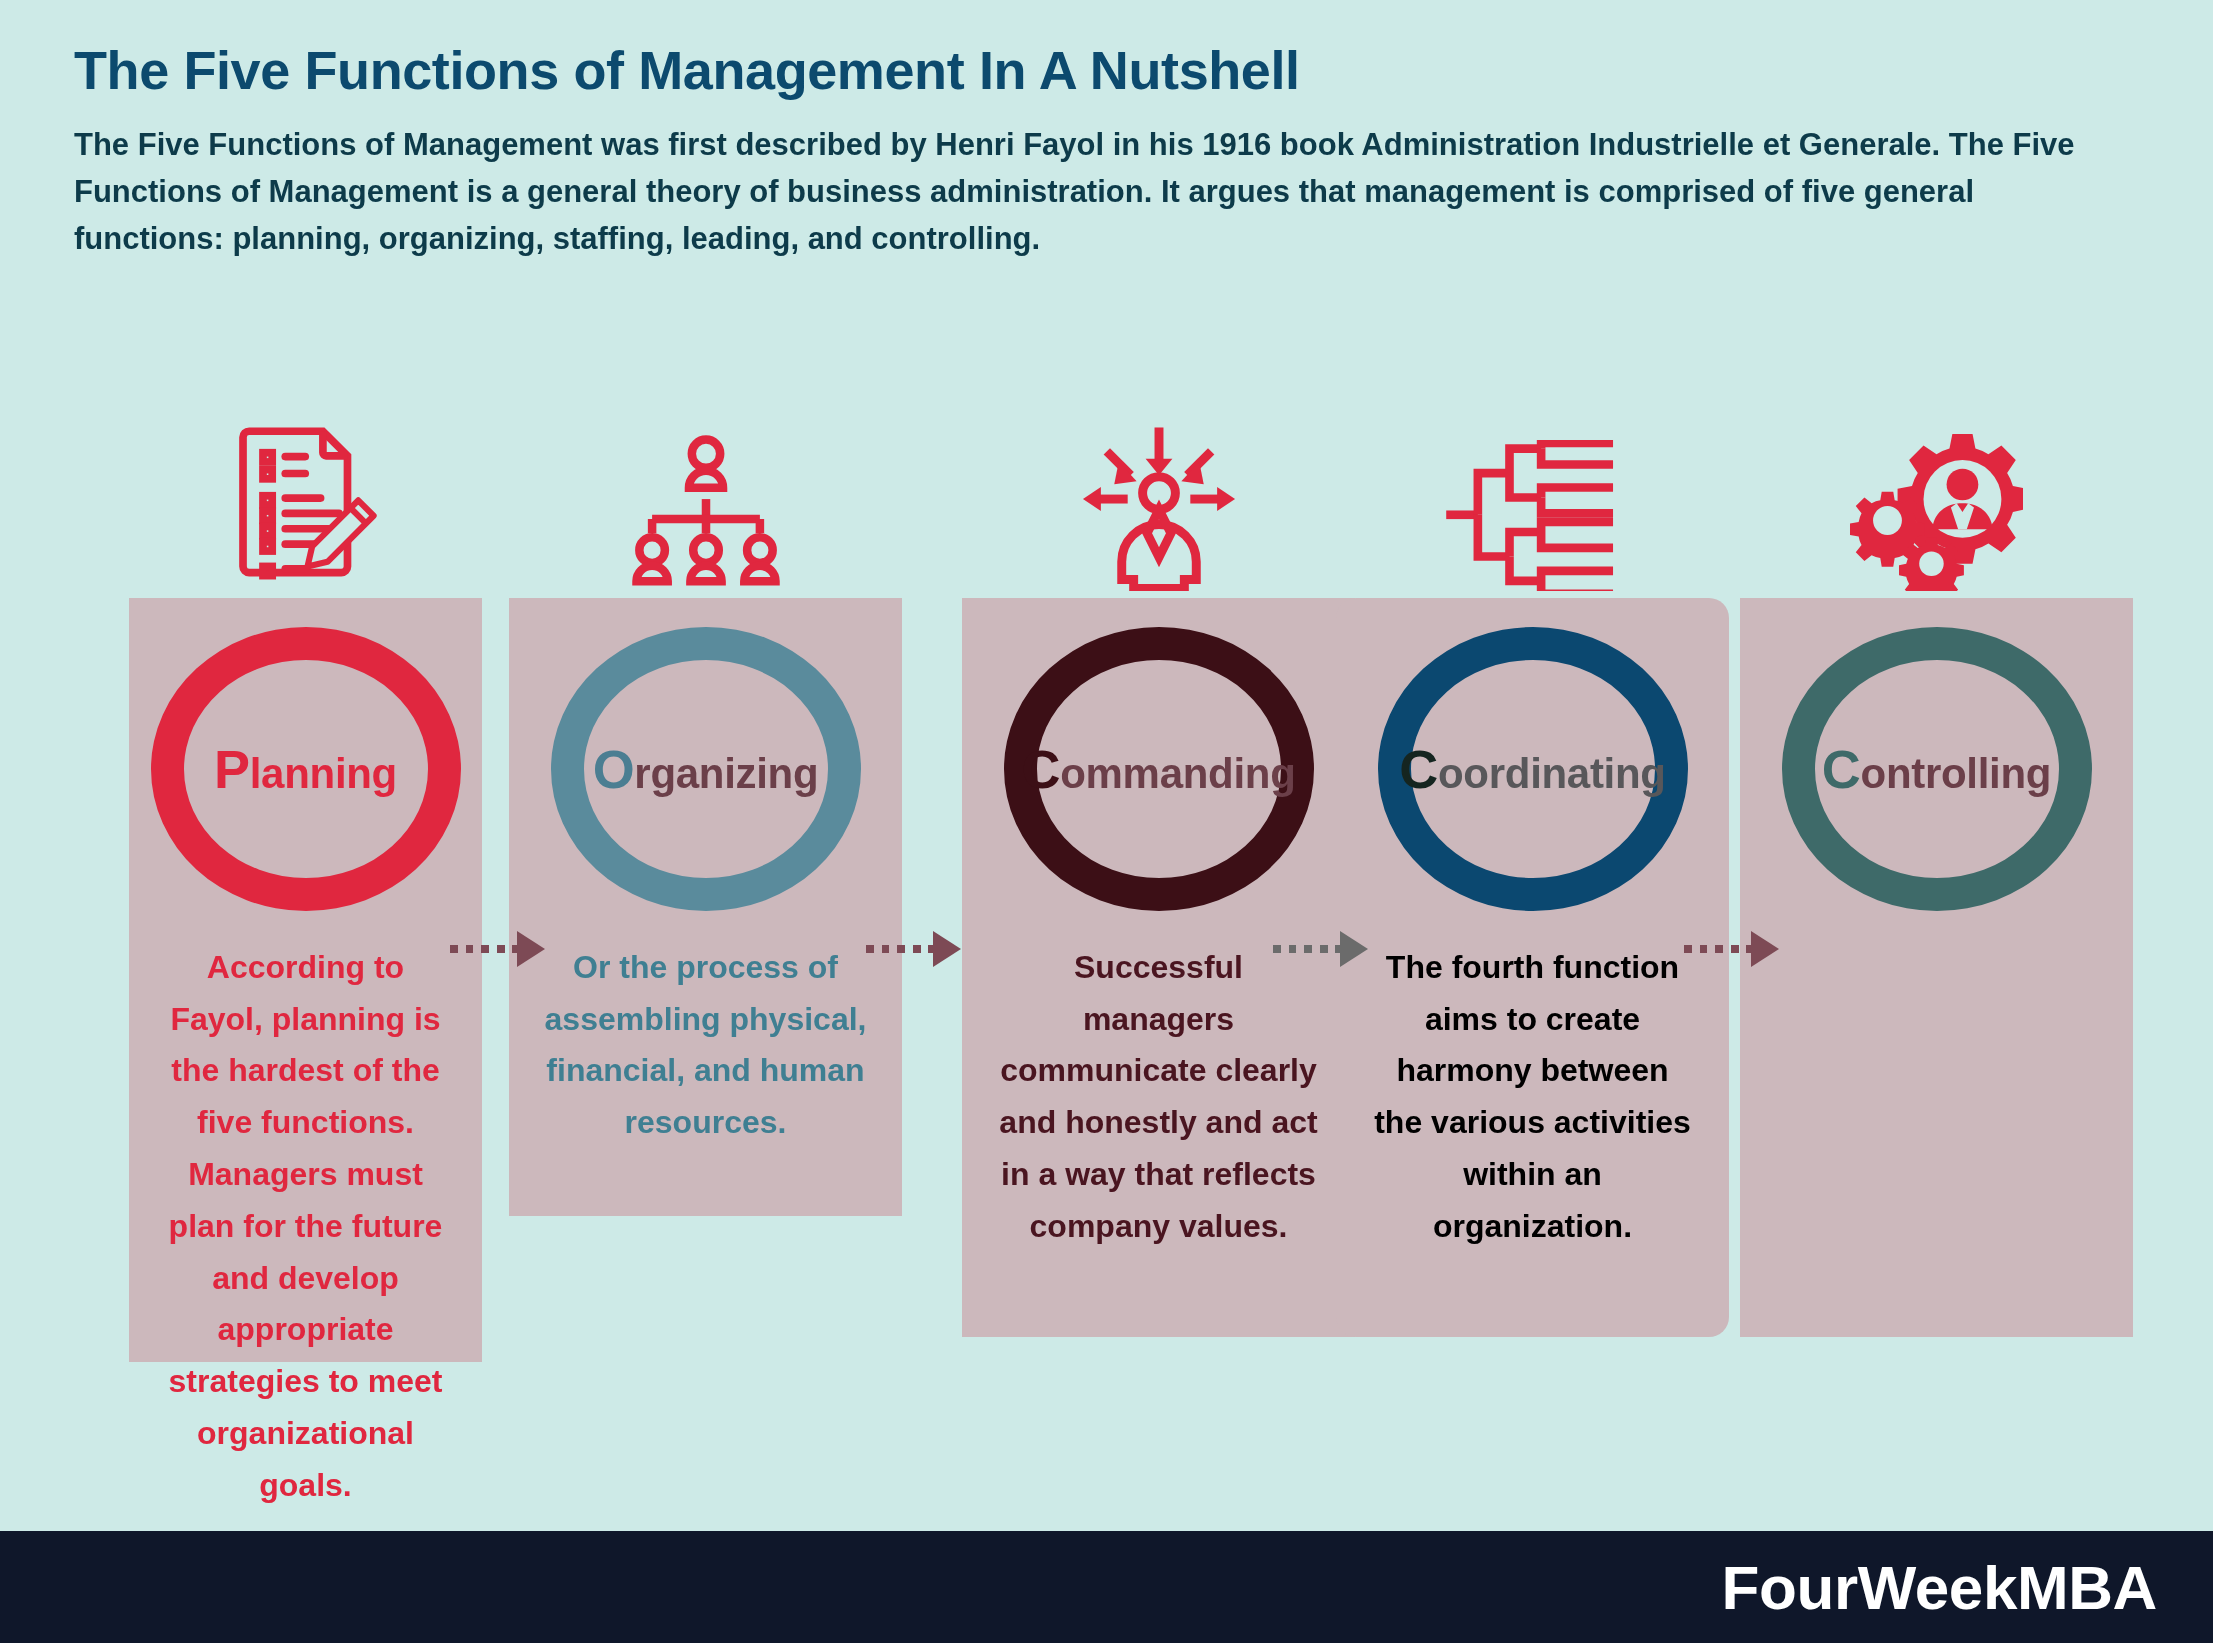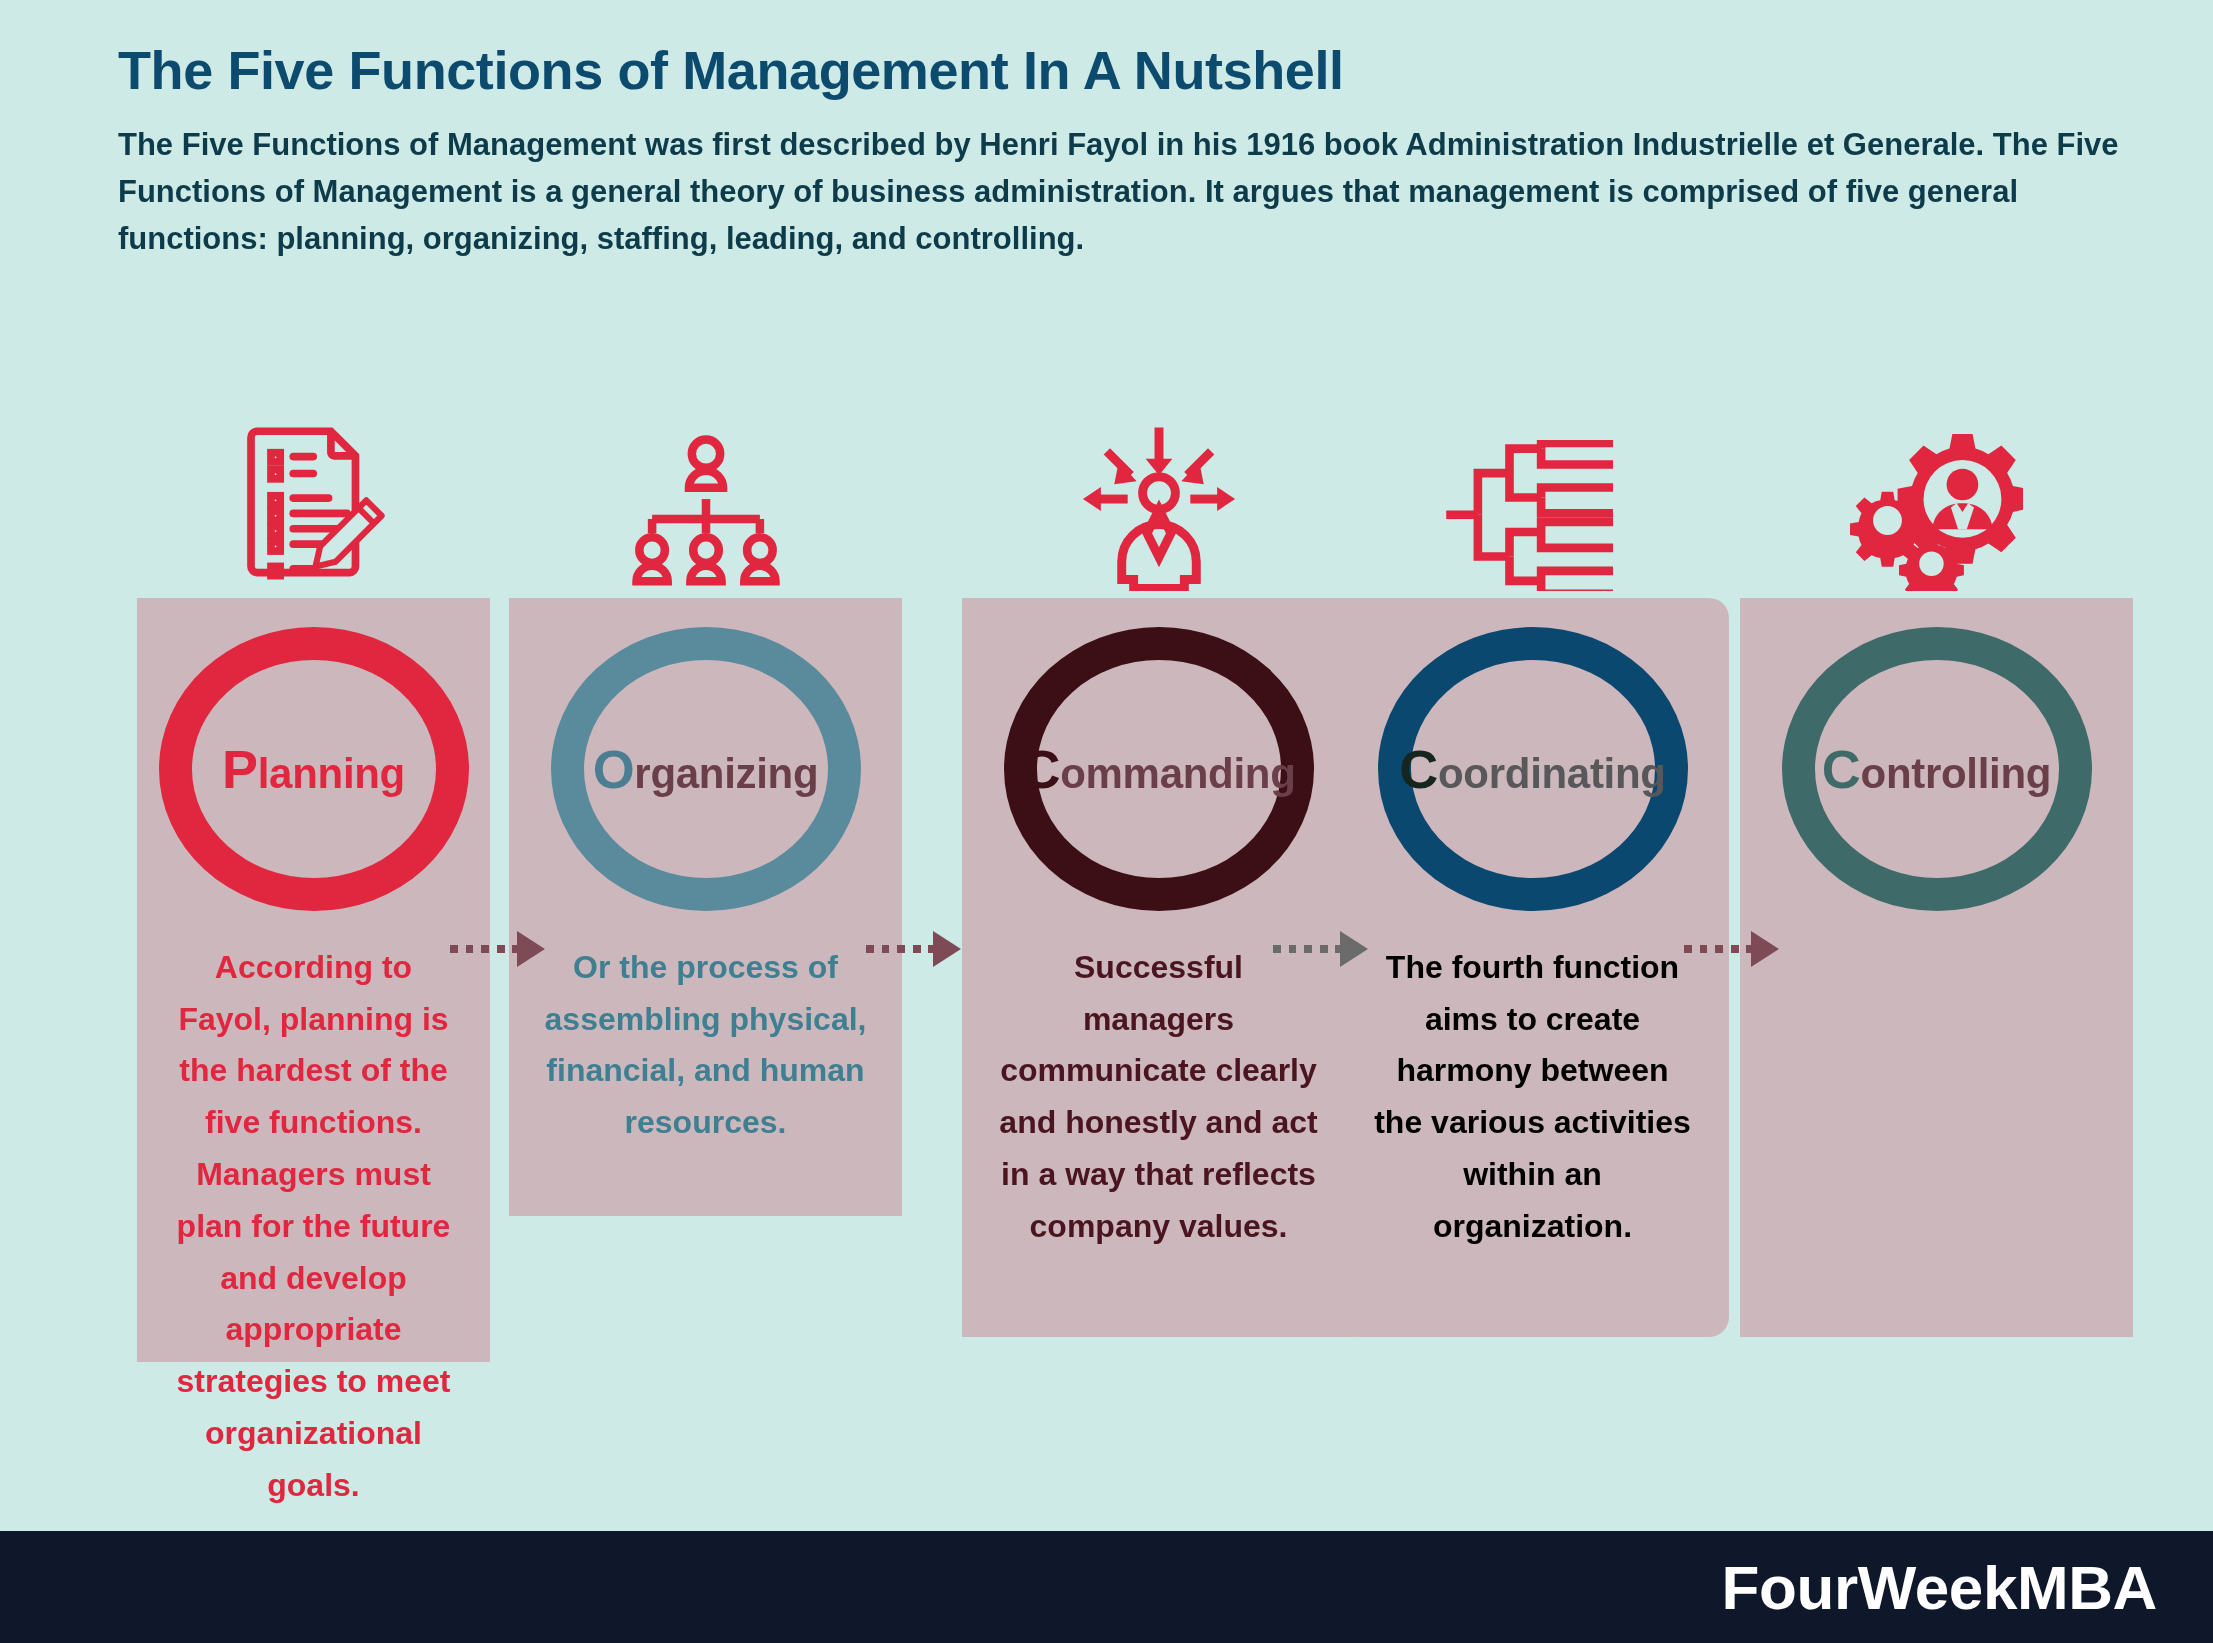--- a/index.html
+++ b/index.html
@@ -8,21 +8,21 @@
     height: 1644px;
     overflow: hidden;
   }
   body {
     background: #cdeae7;
     font-family: "Liberation Sans", sans-serif;
     position: relative;
   }
 
   
-  #header { position: absolute; left: 74px; top: 42px; width: 2075px; margin-left: 44px; }
+  #header { position: absolute; left: 74px; top: 42px; width: 2075px; }
   #page-title {
     font-family: "Liberation Sans Narrow", "Liberation Sans", sans-serif;
     font-size: 54px;
     font-weight: bold;
     color: #0c4a6e;
     letter-spacing: -0.4px;
     line-height: 1.05;
     white-space: nowrap;
   }
   #page-subtitle {
@@ -39,21 +39,21 @@
     position: absolute;
     left: 0; top: 415px;
     width: 2214px;
     height: 1055px;
   }
   .step {
     position: absolute;
     top: 0;
     width: 393px;
   }
-  .step-1 { left: 97px; padding-left: 40px; }
+  .step-1 { left: 89px; padding-left: 40px; }
   .step-2 { left: 509px; }
   .step-3 { left: 962px; }
   .step-4 { left: 1336px; }
   .step-5 { left: 1740px; }
 
   .icon-wrap {
     height: 183px;
     display: flex;
     align-items: flex-end;
     justify-content: center;

